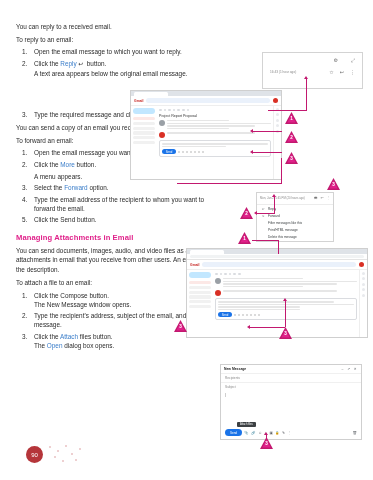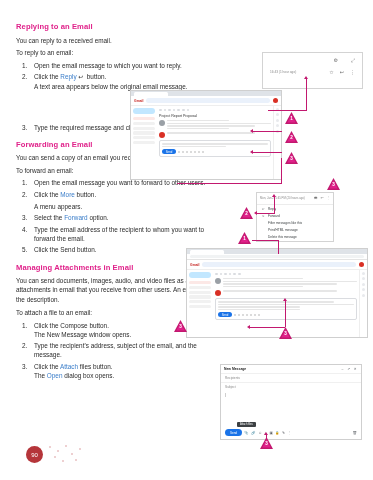--- a/index.html
+++ b/index.html
@@ -129,21 +129,20 @@
   .dots i{position:absolute;width:1.6px;height:1.6px;border-radius:50%;
           background:#b5353a;display:block;}
 </style>
 </head>
 <body>
 
 <div class="page">
 
   <div class="content">
 
-    <h2 class="sec">Replying to an Email</h2>
     <p class="body lead">You can reply to a received email.</p>
     <p class="body">To reply to an email:</p>
     <ol class="steps">
       <li>
         <span class="num">1.</span>
         <span>Open the email message to which you want to reply.</span>
       </li>
       <li>
         <span class="num">2.</span>
         <span>Click the </span><span class="lnk">Reply</span><span class="ico-inline">&nbsp;↩&nbsp;</span><span> button.</span>
@@ -151,21 +150,20 @@
       </li>
     </ol>
     <div style="height:28px"></div>
     <ol class="steps">
       <li>
         <span class="num">3.</span>
         <span>Type the required message and click the Send button.</span>
       </li>
     </ol>
 
-    <h2 class="sec" style="margin-top:7px">Forwarding an Email</h2>
     <p class="body lead">You can send a copy of an email you receive to other users.</p>
     <p class="body">To forward an email:</p>
     <ol class="steps">
       <li>
         <span class="num">1.</span>
         <span>Open the email message you want to forward to other users.</span>
       </li>
       <li>
         <span class="num">2.</span>
         <span>Click the </span><span class="lnk">More</span><span> button.</span>

